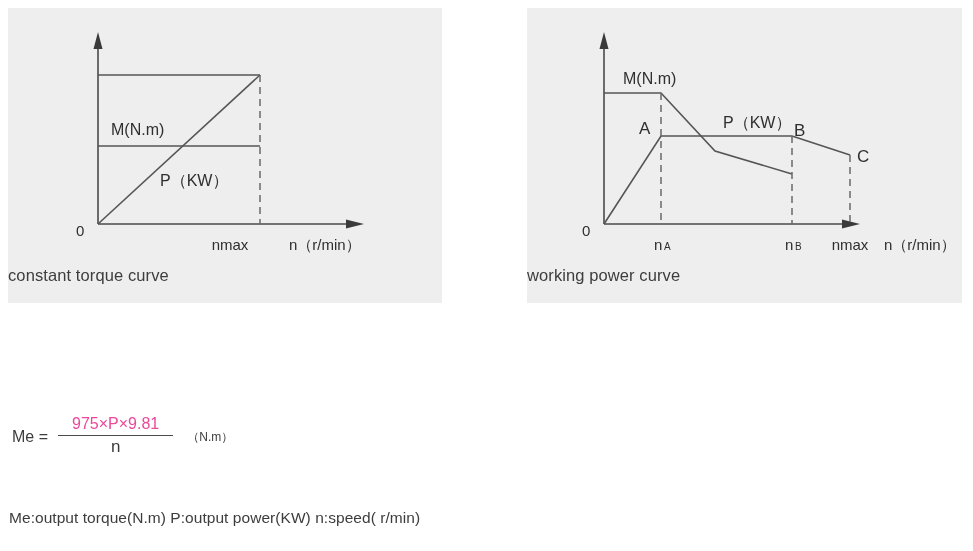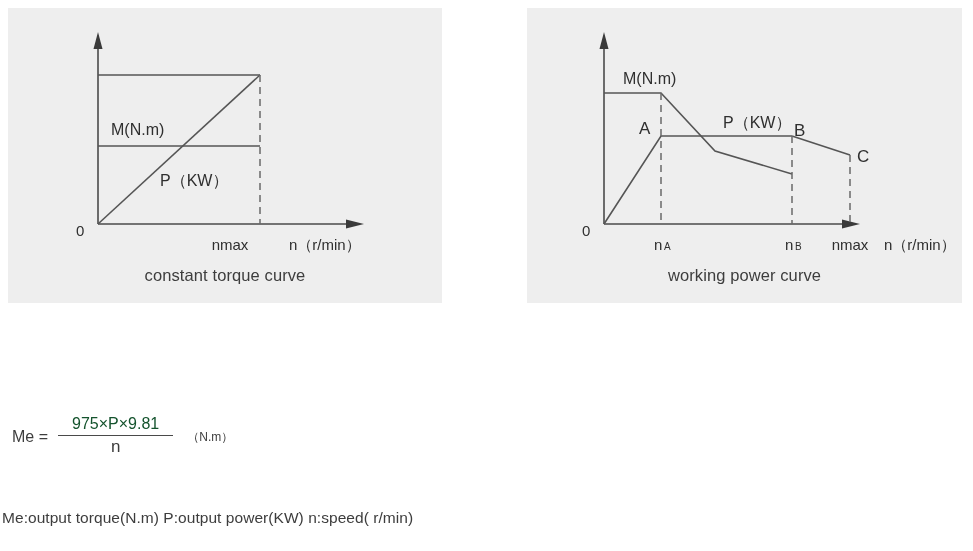--- a/index.html
+++ b/index.html
@@ -42,21 +42,20 @@
     top: 0;
     width: 100%;
     height: 100%;
     display: block;
   }
   .chart-caption {
     position: absolute;
     left: 0;
     right: 0;
     top: 258px;
-    text-align: center;
     font-size: 16.5px;
     color: #3d3d3d;
     letter-spacing: 0.1px;
   }
 
   
   .axis-line {
     stroke: #4a4a4a;
     stroke-width: 1.6;
     fill: none;
@@ -110,21 +109,21 @@
     font-size: 15.5px;
     color: #3d3d3d;
     white-space: nowrap;
     letter-spacing: 0.05px;
   }
   #statement-line {
     left: 9px;
     top: 360px;
   }
   #definitions-line {
-    left: 2px;
+    left: 9px;
     top: 509px;
   }
 
   
   #formula-block {
     position: absolute;
     left: 12px;
     top: 415px;
     display: flex;
     align-items: center;
@@ -137,21 +136,21 @@
     padding-top: 2px;
   }
   .fraction {
     display: inline-flex;
     flex-direction: column;
     align-items: center;
     text-align: center;
   }
   .fraction .numerator {
     font-size: 16px;
-    color: #14532d;
+    color: #ec4899;
     padding: 0 14px 2px 14px;
     line-height: 1.1;
   }
   .fraction .frac-bar {
     width: 100%;
     height: 1.4px;
     background: #4a4a4a;
   }
   .fraction .denominator {
     font-size: 17px;

